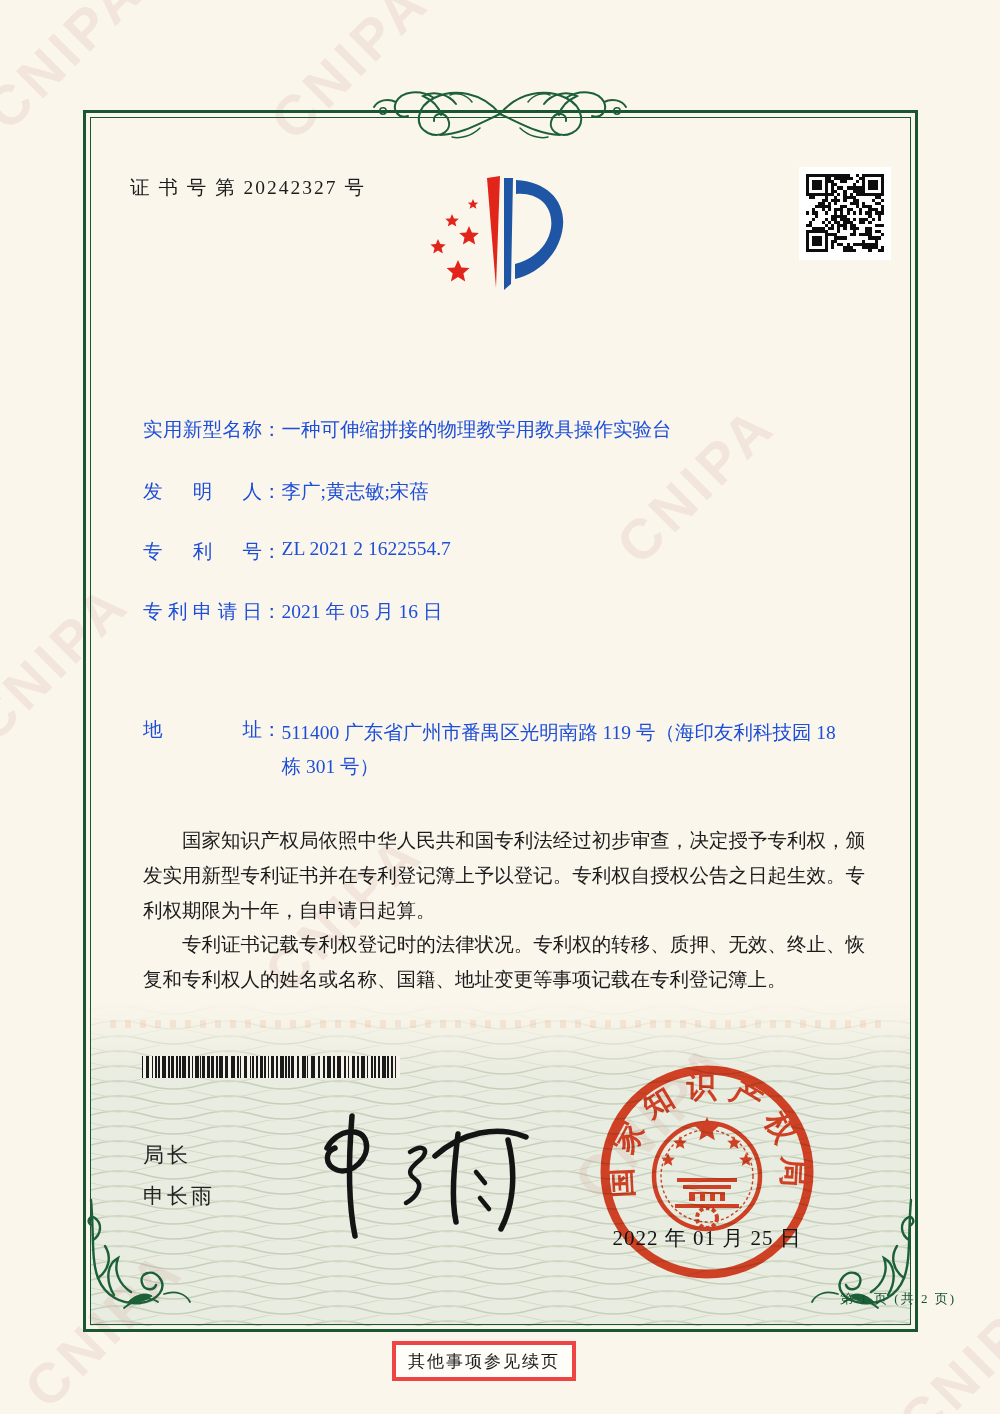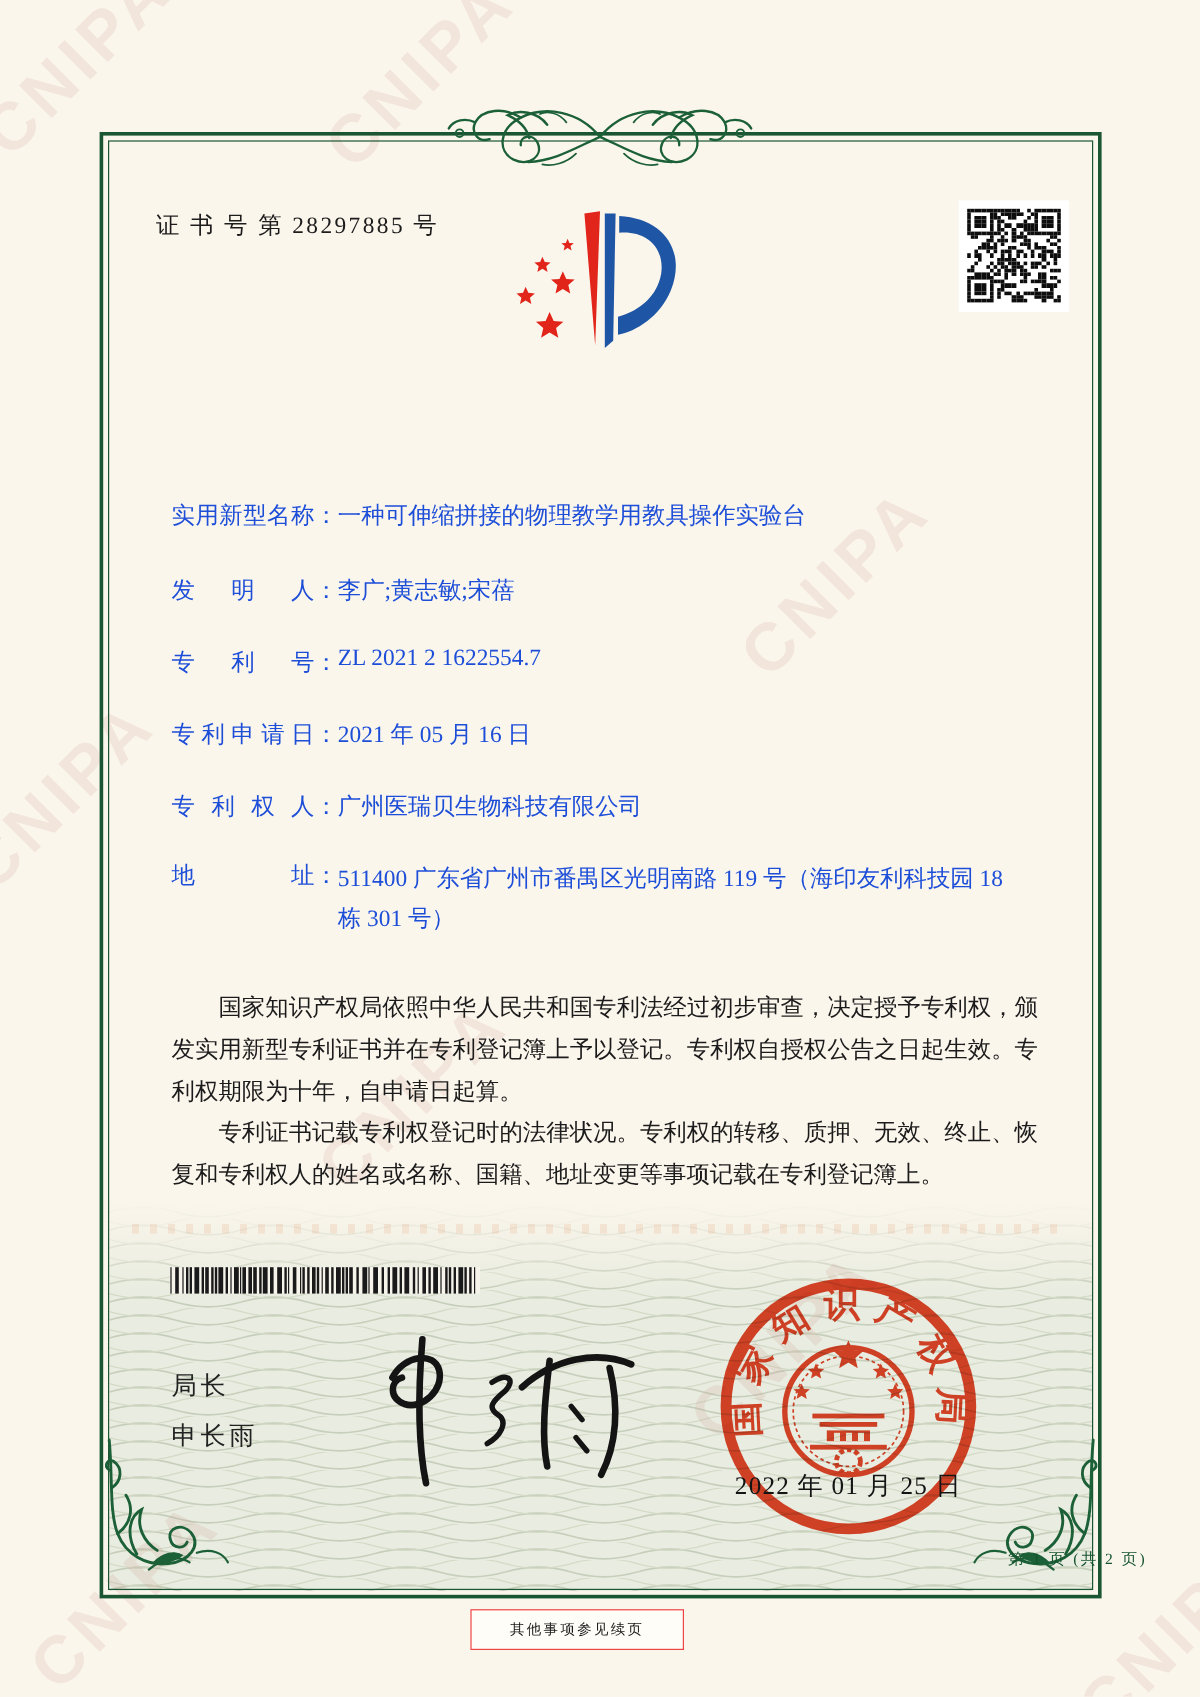--- a/index.html
+++ b/index.html
@@ -58,22 +58,22 @@
       font-family:"Liberation Sans","DejaVu Sans",sans-serif;color:#222;z-index:5;}
   .sig{position:absolute;left:282px;top:1102px;z-index:6;}
 
   .seal{position:absolute;left:591px;top:1060px;z-index:6;opacity:.94;mix-blend-mode:multiply;}
   .seal-date{position:absolute;left:591px;top:1224px;width:232px;text-align:center;font-size:21px;
       letter-spacing:1px;color:#141414;z-index:7;}
 
   .page-num{position:absolute;left:0;top:1290px;width:956px;text-align:right;font-size:13px;
       color:#14532d;z-index:5;letter-spacing:2px;}
   .cont-note{position:absolute;left:392px;top:1341px;width:176px;height:32px;background:#fffdf8;
-      border:1px solid #ef4444;z-index:5;display:flex;align-items:center;justify-content:center;
-      font-size:12px;letter-spacing:2px;color:#1b1b1b;font-family:Liberation Mono, monospace;}
+      border:4px solid #ef4444;z-index:5;display:flex;align-items:center;justify-content:center;
+      font-size:17px;letter-spacing:2px;color:#1b1b1b;font-family:Liberation Mono, monospace;}
 </style>
 </head>
 <body>
 
 <div class="page">
 
   <span class="wm" style="left:-34px;top:18px;">CNIPA</span>
   <span class="wm" style="left:252px;top:28px;">CNIPA</span>
   <span class="wm" style="left:598px;top:452px;">CNIPA</span>
   <span class="wm" style="left:-48px;top:630px;">CNIPA</span>
@@ -137,21 +137,21 @@
       <path d="M56,105 C74,103 84,90 75,79 C68,71 55,75 58,85 C60,93 70,93 72,87"></path>
       <path d="M30,97 C21,82 23,66 34,60 C29,74 36,87 47,94"></path>
       <path d="M14,80 C25,72 28,59 21,48"></path>
       <path d="M9,42 C18,36 18,25 11,20 C6,17 2,23 7,27"></path>
       <path d="M40,110 C52,100 66,98 74,104" stroke-width="1.8"></path>
       <path d="M80,96 C92,92 102,96 106,104" stroke-width="1.8"></path>
       <path d="M44,104 C52,96 62,94 68,98 C60,104 50,106 44,104 Z" fill="#1c6038" stroke-width="1"></path>
     </g>
   </svg>
 
-  <div class="cert-no">证 书 号 第 28297885 号</div>
+  <div class="cert-no">证 书 号 第 20242327 号</div>
 
   <svg class="logo" width="152" height="128" viewBox="0 0 152 128">
     <g fill="#e1251b">
       <path d="M49,33 l1.5,3.4 3.7,.3 -2.8,2.4 .9,3.6 -3.3,-2 -3.3,2 .9,-3.6 -2.8,-2.4 3.7,-.3 Z"></path>
       <path d="M28,48 l2,4.4 4.8,.4 -3.6,3.1 1.1,4.7 -4.3,-2.6 -4.2,2.6 1.1,-4.7 -3.6,-3.1 4.8,-.4 Z"></path>
       <path d="M45,60 l2.9,6.4 7,.6 -5.3,4.6 1.6,6.9 -6.2,-3.7 -6.1,3.7 1.6,-6.9 -5.3,-4.6 7,-.6 Z"></path>
       <path d="M14,73 l2.3,5 5.4,.5 -4.1,3.6 1.2,5.3 -4.8,-2.9 -4.7,2.9 1.2,-5.3 -4.1,-3.6 5.5,-.5 Z"></path>
       <path d="M34,94 l3.4,7.4 8.1,.7 -6.1,5.3 1.8,8 -7.2,-4.3 -7.1,4.3 1.8,-8 -6.1,-5.3 8.1,-.7 Z"></path>
     </g>
     <polygon points="63,12 76,10 72,122" fill="#e1251b"></polygon>
@@ -794,23 +794,20 @@
     <span class="lab">实用新型名称</span><span class="colon">：</span><span class="val">一种可伸缩拼接的物理教学用教具操作实验台</span>
   </div>
   <div class="frow" style="top:478px;">
     <span class="lab">发明人</span><span class="colon">：</span><span class="val">李广;黄志敏;宋蓓</span>
   </div>
   <div class="frow" style="top:538px;">
     <span class="lab">专利号</span><span class="colon">：</span><span class="val">ZL 2021 2 1622554.7</span>
   </div>
   <div class="frow" style="top:598px;">
     <span class="lab">专利申请日</span><span class="colon">：</span><span class="val">2021 年 05 月 16 日</span>
-  </div>
-  <div class="frow" style="top:658px;">
-    <span class="lab">专利权人</span><span class="colon">：</span><span class="val">广州医瑞贝生物科技有限公司</span>
   </div>
   <div class="frow" style="top:716px;">
     <span class="lab">地址</span><span class="colon">：</span><span class="val val-wrap">511400 广东省广州市番禺区光明南路 119 号（海印友利科技园 18 栋 301 号）</span>
   </div>
 
   <div class="paras">
     <p>国家知识产权局依照中华人民共和国专利法经过初步审查，决定授予专利权，颁发实用新型专利证书并在专利登记簿上予以登记。专利权自授权公告之日起生效。专利权期限为十年，自申请日起算。</p>
     <p>专利证书记载专利权登记时的法律状况。专利权的转移、质押、无效、终止、恢复和专利权人的姓名或名称、国籍、地址变更等事项记载在专利登记簿上。</p>
   </div>
 

